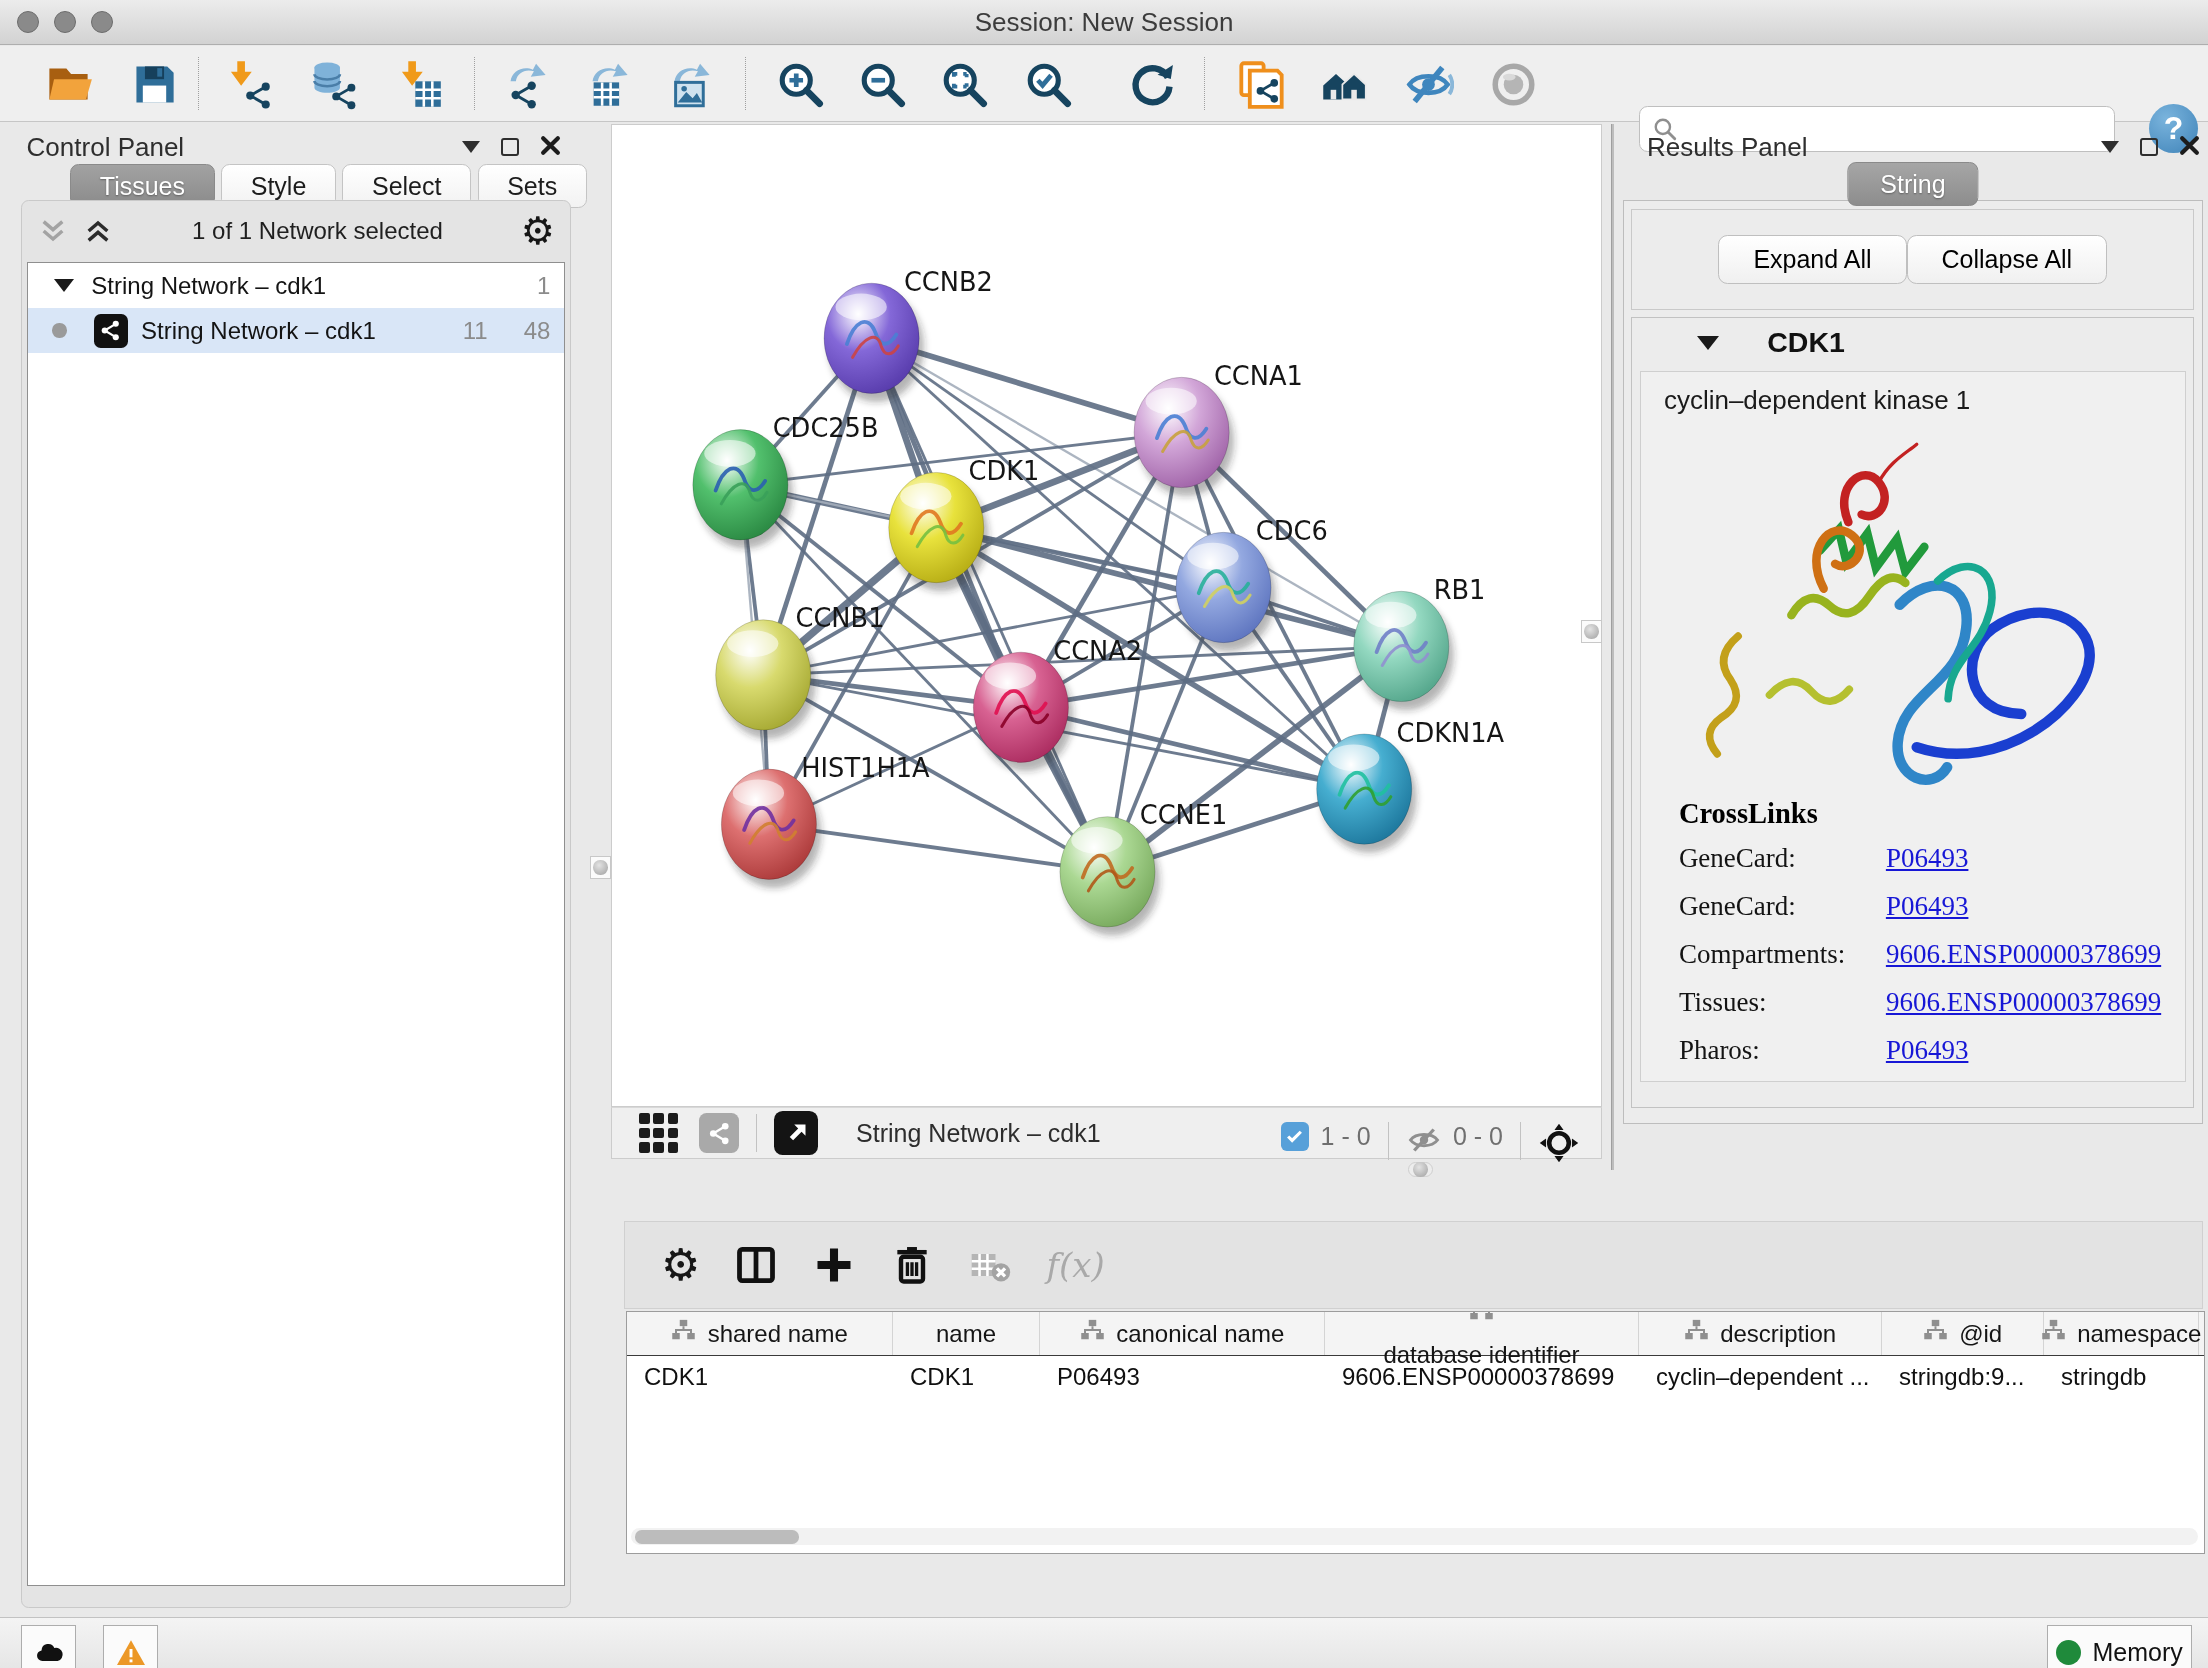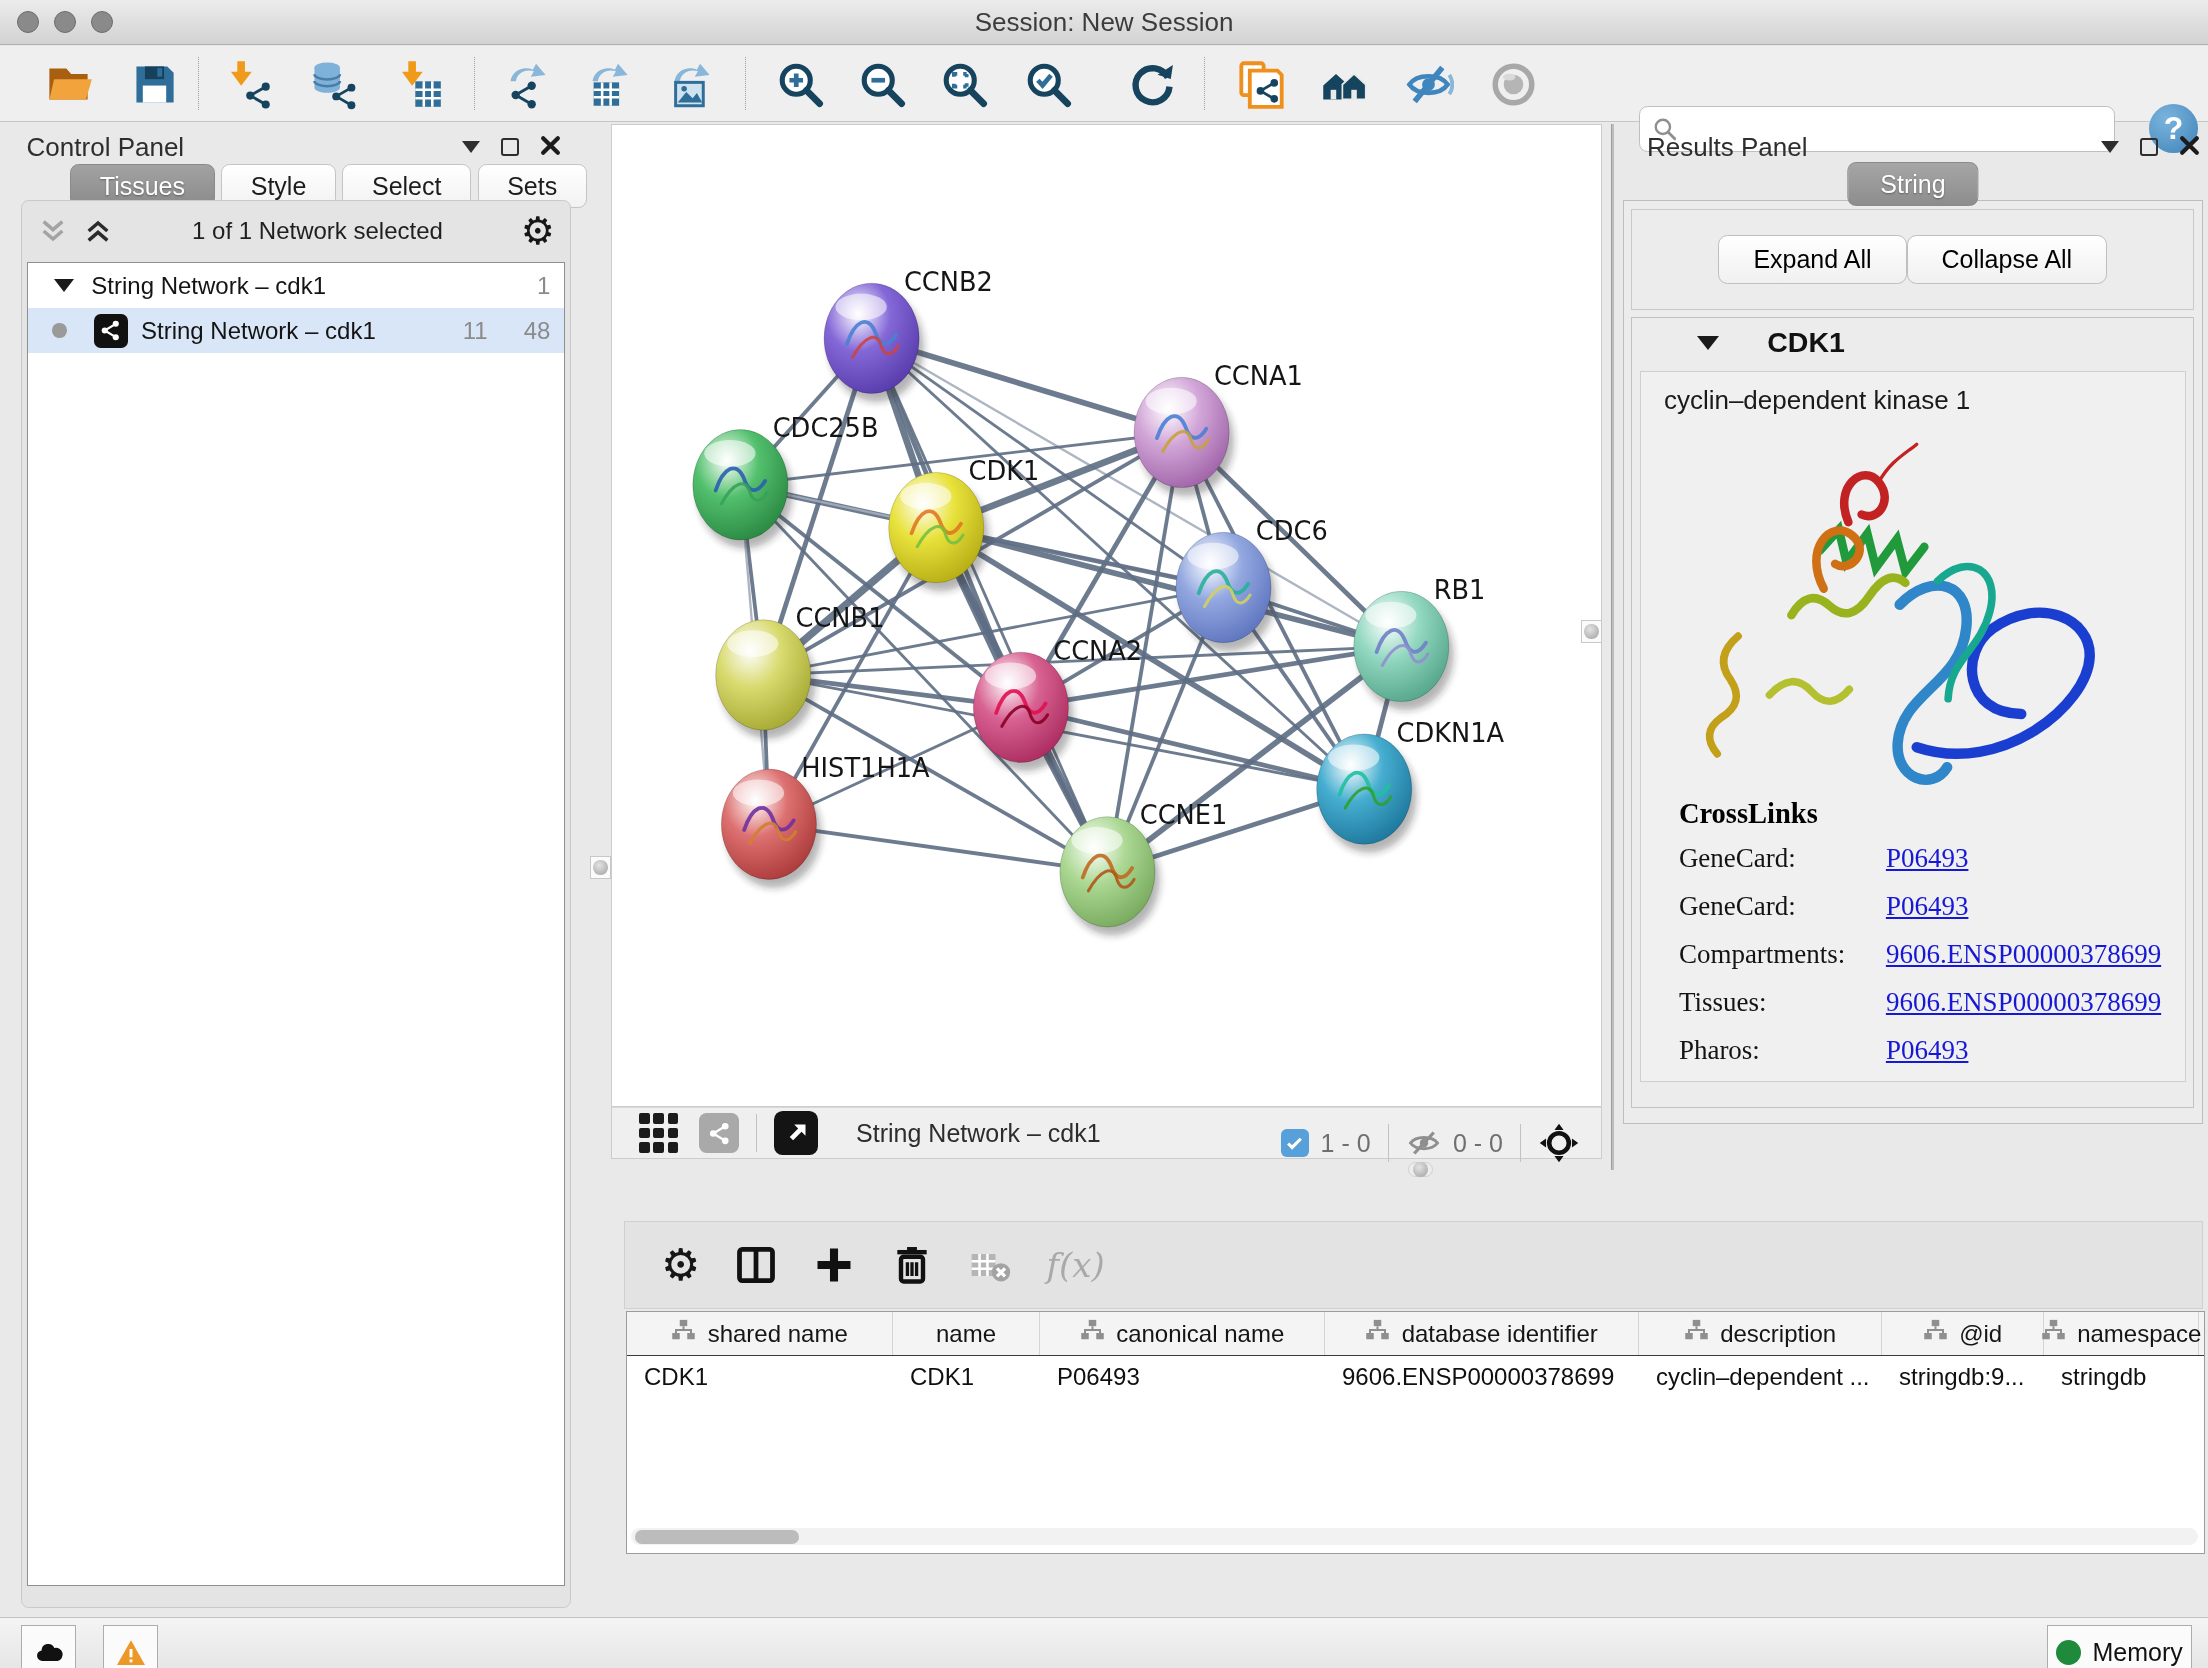--- a/index.html
+++ b/index.html
@@ -572,21 +572,21 @@
         </g>
       </svg>
   </span>
   <span class="vsep"></span>
   <span class="blacktile">
     <svg width="27" height="27" viewBox="0 0 24 24">
         <path d="M10 4h10v10l-3.5-3.5L9 18l-3-3 7.5-7.5z" fill="#fff"></path>
       </svg>
   </span>
   <span class="nt-title" style="margin-left:38px">String Network – cdk1</span>
-  <span style="margin-left:auto; display:flex; align-items:center;margin-top:20px;">
+  <span style="margin-left:auto; display:flex; margin-top:20px;">
     <span class="checkbox">
       <svg width="19" height="19" viewBox="0 0 24 24">
           <path d="M4 12l5 5L20 6" fill="none" stroke="#fff" stroke-width="4"></path>
         </svg>
     </span>
     <span class="nt-count">1 - 0</span>
     <span class="vsep"></span>
     <svg width="36" height="36" viewBox="0 0 24 24">
         <path d="M3 12C6.5 7 17.5 7 21 12 17.5 17 6.5 17 3 12z" fill="none" stroke="#8f8f8f" stroke-width="2"></path>
         <circle cx="12" cy="12" r="2.8" fill="#8f8f8f"></circle>
@@ -723,21 +723,21 @@
           <span><svg width="25" height="25" viewBox="0 0 20 20">
               <g fill="#8f8f8f">
                 <rect x="7" y="1.5" width="6" height="5"></rect>
                 <rect x="1" y="12" width="6" height="5"></rect>
                 <rect x="13" y="12" width="6" height="5"></rect>
                 <path d="M10 6.5v3M4 12v-2.5h12V12" stroke="#8f8f8f" fill="none" stroke-width="1.6"></path>
               </g>
             </svg></span>
           <span>canonical name</span>
         </div>
-        <div class="th" style="width: 314px;">
+        <div class="th" style="width: 314px; flex-direction: column;">
           <span><svg width="25" height="25" viewBox="0 0 20 20">
               <g fill="#8f8f8f">
                 <rect x="7" y="1.5" width="6" height="5"></rect>
                 <rect x="1" y="12" width="6" height="5"></rect>
                 <rect x="13" y="12" width="6" height="5"></rect>
                 <path d="M10 6.5v3M4 12v-2.5h12V12" stroke="#8f8f8f" fill="none" stroke-width="1.6"></path>
               </g>
             </svg></span>
           <span>database identifier</span>
         </div>

